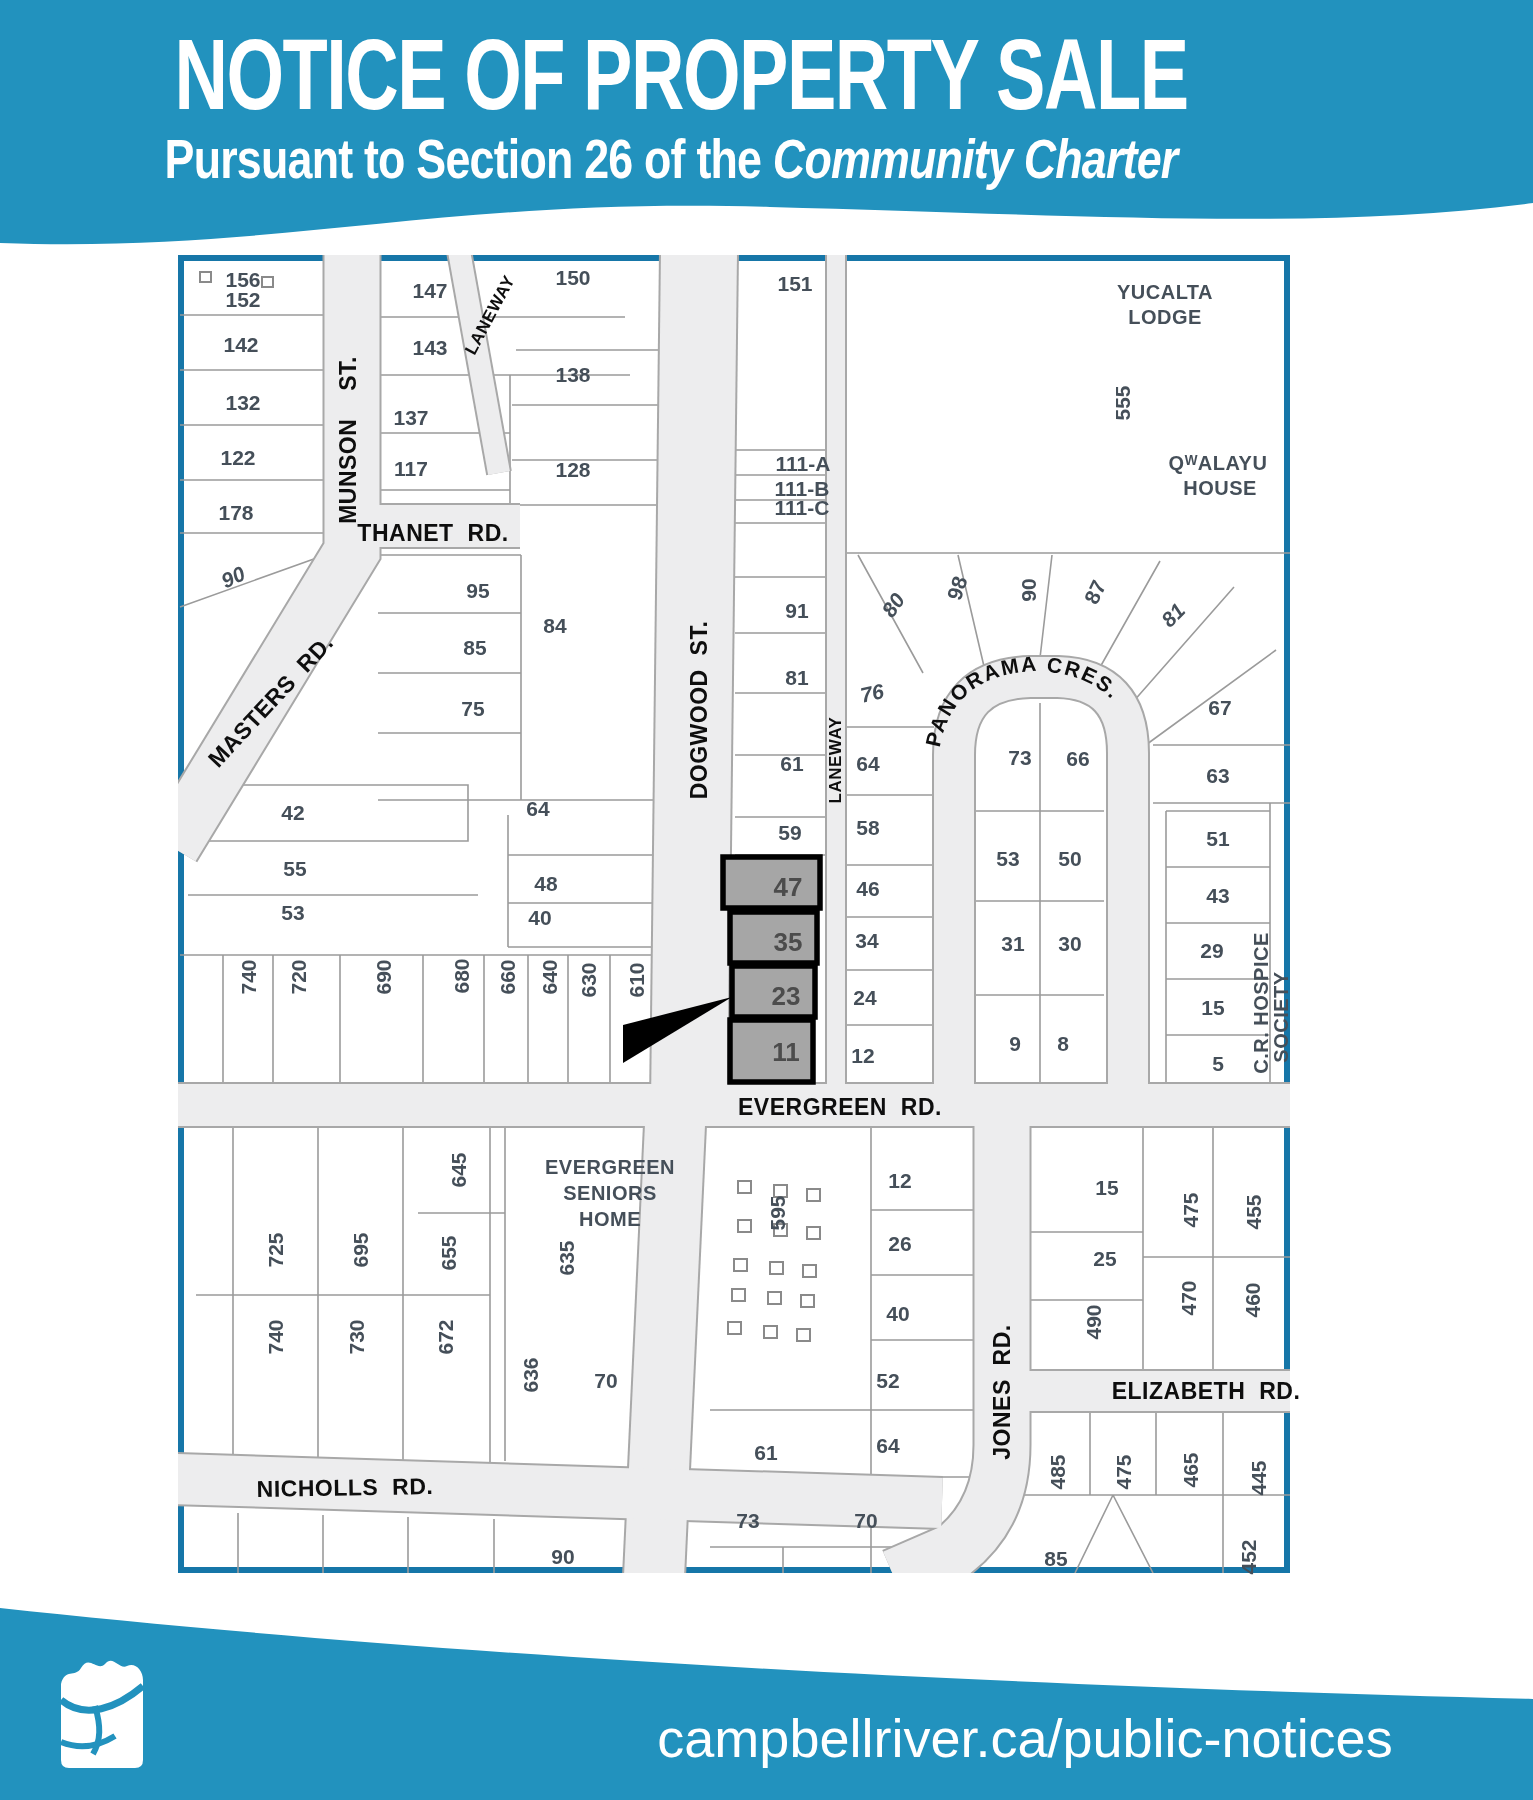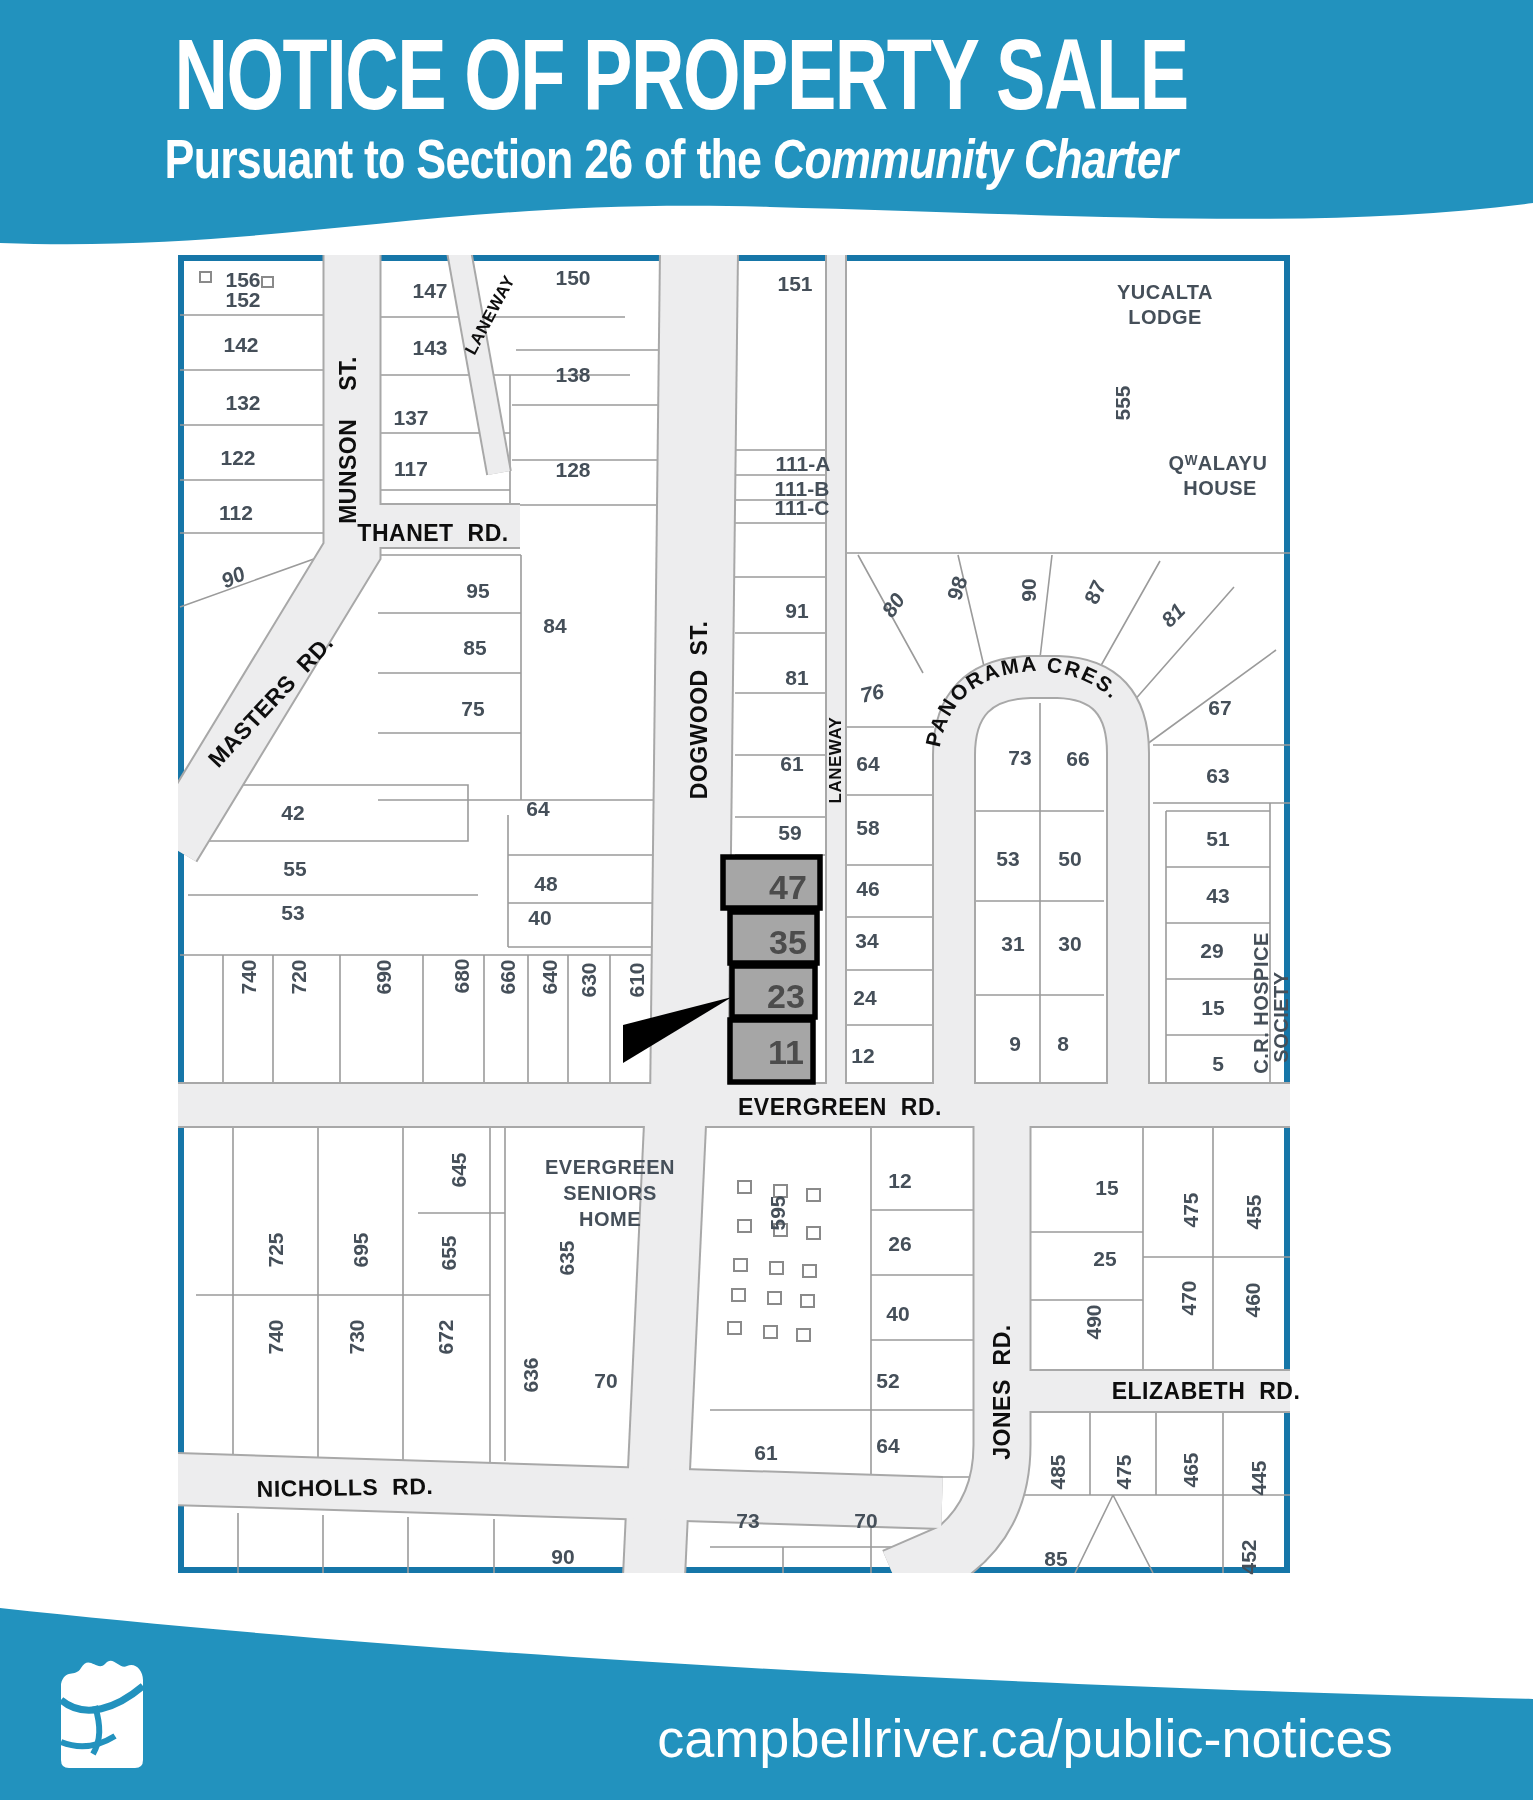--- a/index.html
+++ b/index.html
@@ -25,21 +25,21 @@
   .sf{fill:none;stroke:#ededee;stroke-linecap:butt;}
   .bsym{fill:#fff;stroke:#8a8a8a;stroke-width:2;}
   .subj{fill:#a6a6a6;stroke:#000;stroke-width:5.5;}
   .arrow{fill:#000;}
   .curve-label{font-family:"Liberation Sans",sans-serif;font-size:21px;font-weight:bold;
                fill:#0e0e0e;letter-spacing:2px;}
   .label-layer{position:absolute;left:-6px;top:-6px;width:1112px;height:1318px;}
   .ml{position:absolute;line-height:1;white-space:pre;transform:translate(-50%,-50%);}
   .ml.lot,.ml.ilot{font-size:21px;font-weight:bold;color:#454f59;}
   .ml.ilot{font-style:italic;}
-  .ml.subject{font-size:34px;font-weight:bold;color:#4c4c4c;}
+  .ml.subject{font-size:26px;font-weight:bold;color:#4c4c4c;}
   .ml.street{font-size:23px;font-weight:bold;color:#0e0e0e;word-spacing:7px;letter-spacing:.5px;}
   .ml.streetsm{font-size:17px;font-weight:bold;color:#0e0e0e;letter-spacing:.5px;}
   .ml.landmark{font-size:20px;font-weight:bold;color:#454f59;letter-spacing:.5px;}
   .callout{position:absolute;left:221px;top:756px;width:218px;height:91px;background:#000;
            color:#fff;display:flex;flex-direction:column;align-items:center;justify-content:center;
            font-weight:bold;font-size:29px;letter-spacing:1px;line-height:1.25;}
 
   
   .ftr{position:absolute;left:0;top:1595px;width:1533px;height:205px;background:#2292be;}
   .ftr-wave{position:absolute;left:0;top:-1px;width:1533px;height:110px;}
@@ -156,21 +156,21 @@
         <span class="ml landmark" style="left: 432px; top: 912px; transform: translate(-50%, -50%);">EVERGREEN</span>
         <span class="ml landmark" style="left: 432px; top: 938px; transform: translate(-50%, -50%);">SENIORS</span>
         <span class="ml landmark" style="left: 432px; top: 964px; transform: translate(-50%, -50%);">HOME</span>
         <span class="ml landmark" style="left: 1083px; top: 748px; transform: translate(-50%, -50%) rotate(-90deg);">C.R. HOSPICE</span>
         <span class="ml landmark" style="left: 1103px; top: 762px; transform: translate(-50%, -50%) rotate(-90deg);">SOCIETY</span>
         <span class="ml lot" style="left: 65px; top: 24px; transform: translate(-50%, -50%);">156</span>
         <span class="ml lot" style="left: 65px; top: 44px; transform: translate(-50%, -50%);">152</span>
         <span class="ml lot" style="left: 63px; top: 89px; transform: translate(-50%, -50%);">142</span>
         <span class="ml lot" style="left: 65px; top: 147px; transform: translate(-50%, -50%); text-align: center;">132</span>
         <span class="ml lot" style="left: 60px; top: 202px; transform: translate(-50%, -50%);">122</span>
-        <span class="ml lot" style="left: 58px; top: 257px; transform: translate(-50%, -50%);">112</span>
+        <span class="ml lot" style="left: 58px; top: 257px; transform: translate(-50%, -50%);">178</span>
         <span class="ml ilot" style="left: 55px; top: 322px; transform: translate(-50%, -50%) rotate(-25deg);">90</span>
         <span class="ml lot" style="left: 252px; top: 35px; transform: translate(-50%, -50%);">147</span>
         <span class="ml lot" style="left: 252px; top: 92px; transform: translate(-50%, -50%);">143</span>
         <span class="ml lot" style="left: 233px; top: 162px; transform: translate(-50%, -50%);">137</span>
         <span class="ml lot" style="left: 233px; top: 213px; transform: translate(-50%, -50%);">117</span>
         <span class="ml lot" style="left: 395px; top: 22px; transform: translate(-50%, -50%);">150</span>
         <span class="ml lot" style="left: 395px; top: 119px; transform: translate(-50%, -50%);">138</span>
         <span class="ml lot" style="left: 395px; top: 174px; transform: translate(-50%, -50%); margin-top: 40px;">128</span>
         <span class="ml lot" style="left: 617px; top: 28px; transform: translate(-50%, -50%);">151</span>
         <span class="ml lot" style="left: 625px; top: 208px; transform: translate(-50%, -50%);">111-A</span>

